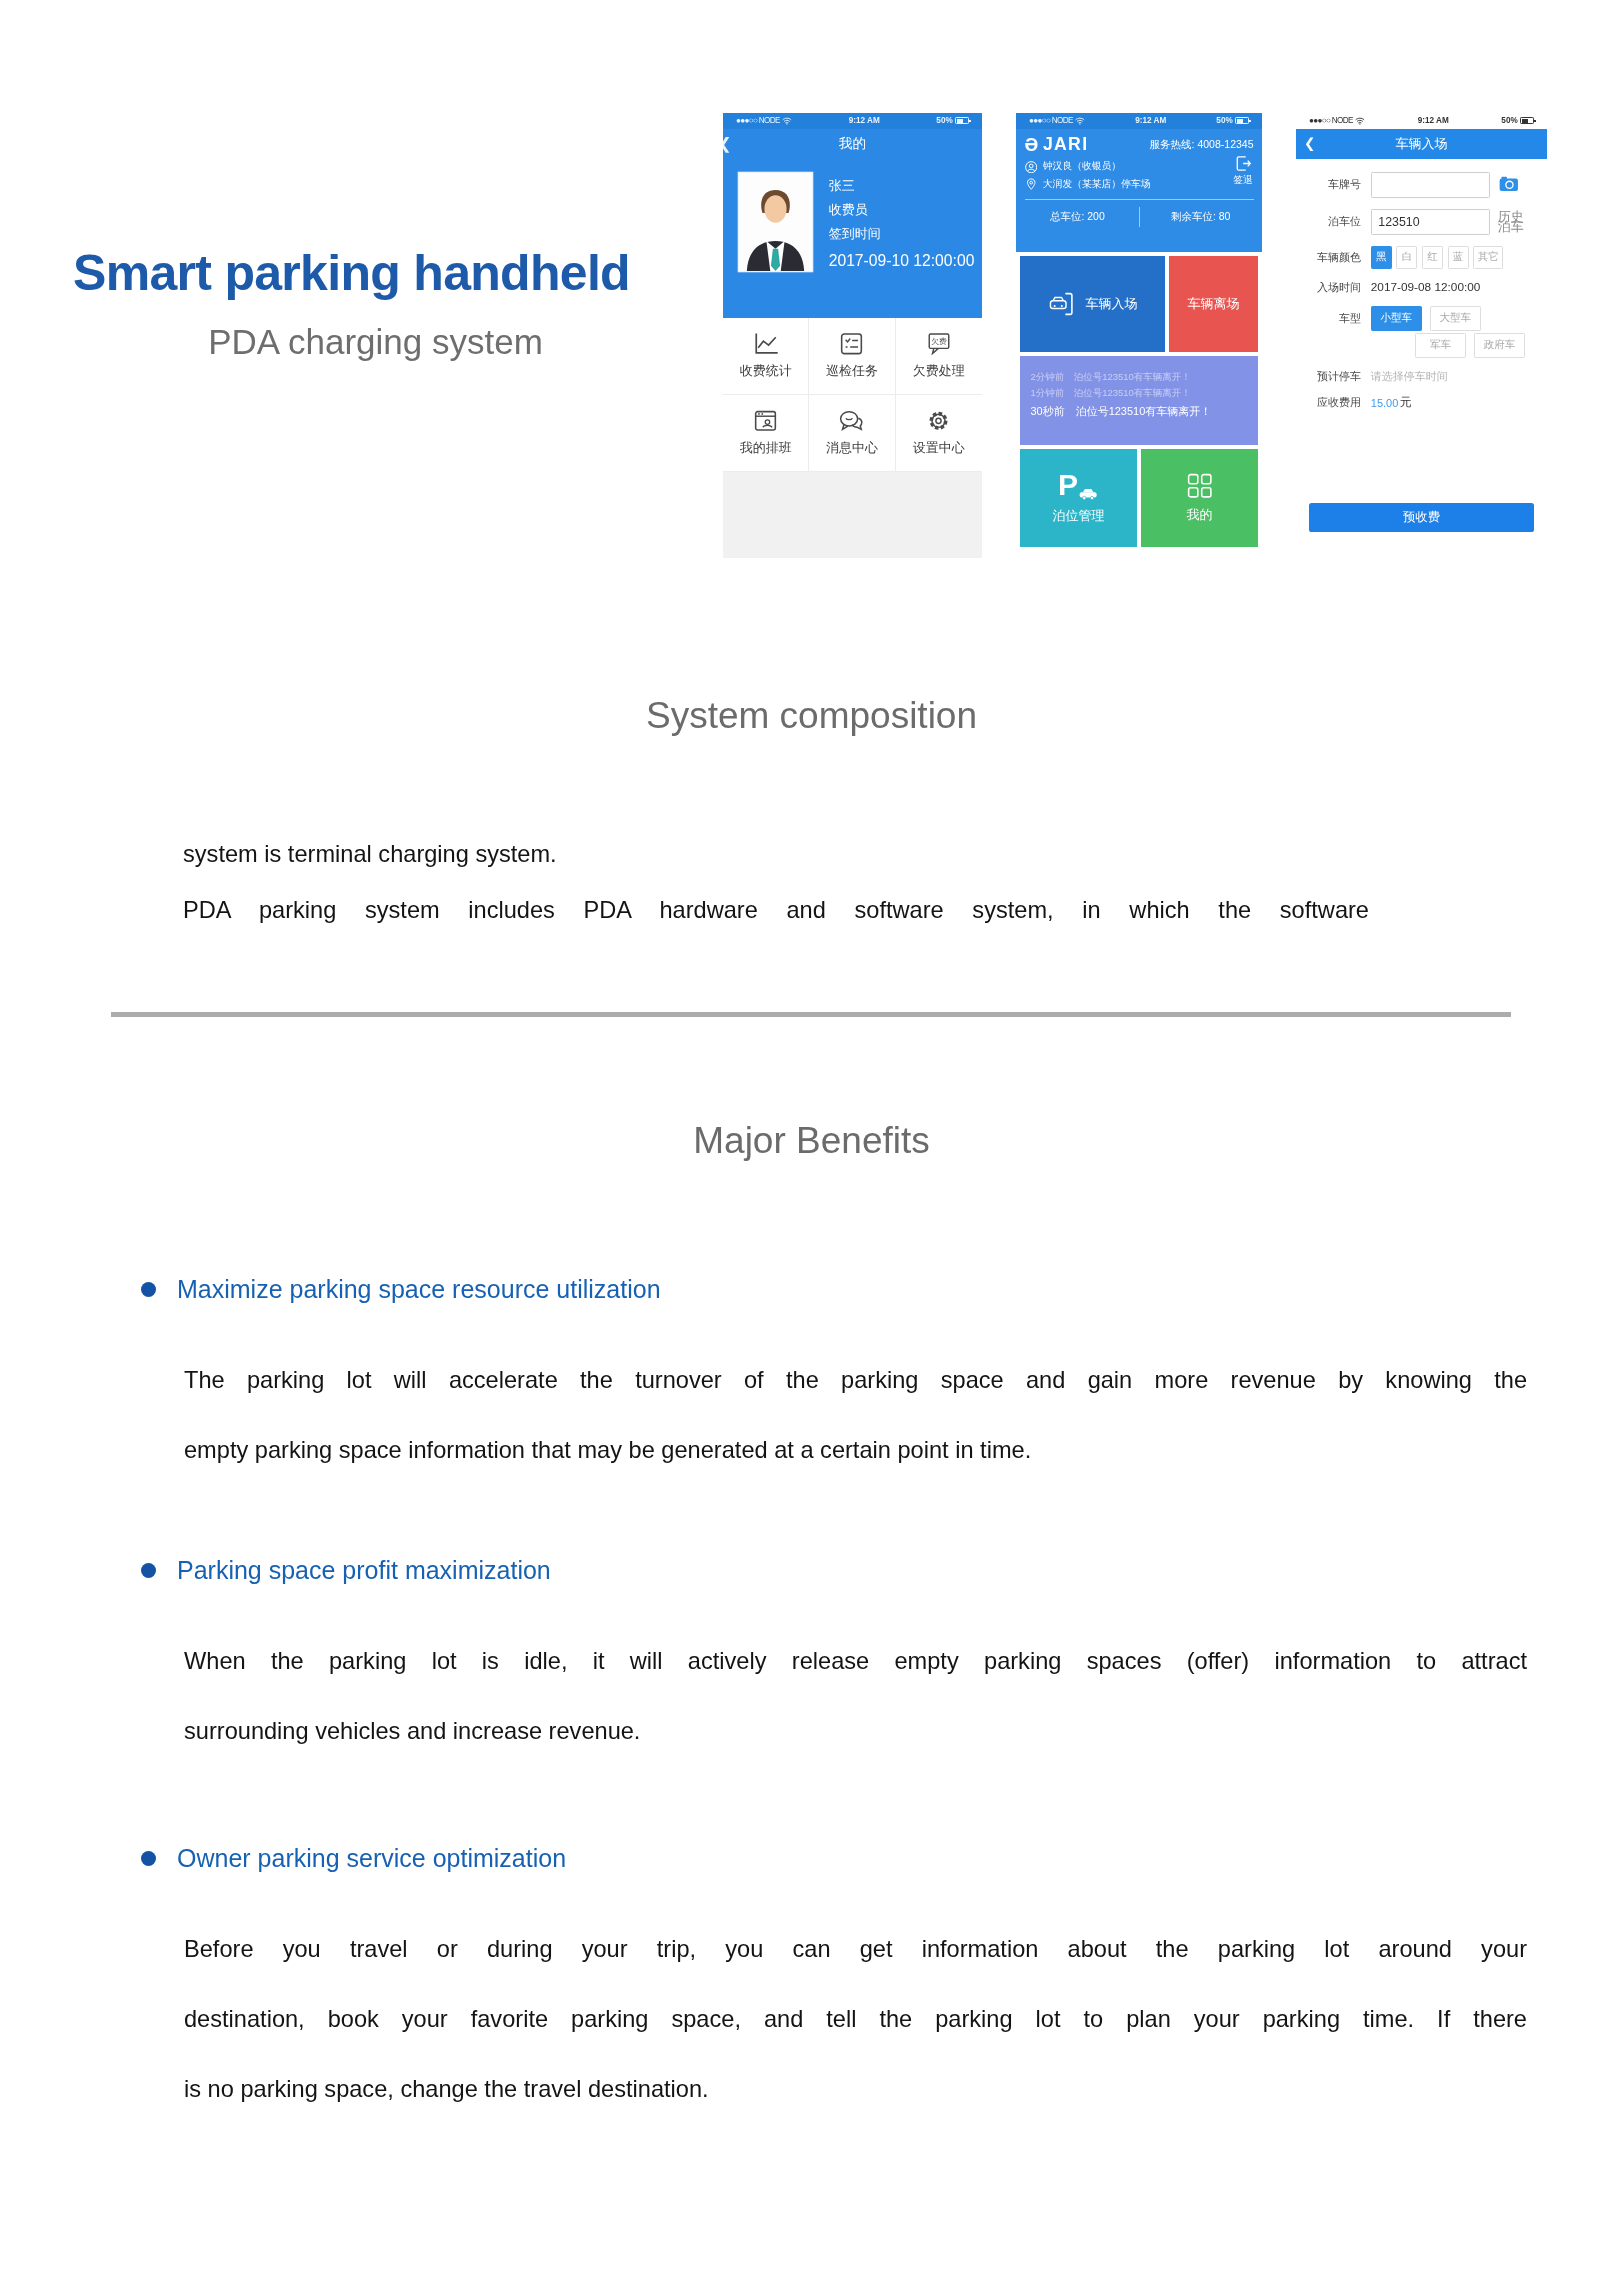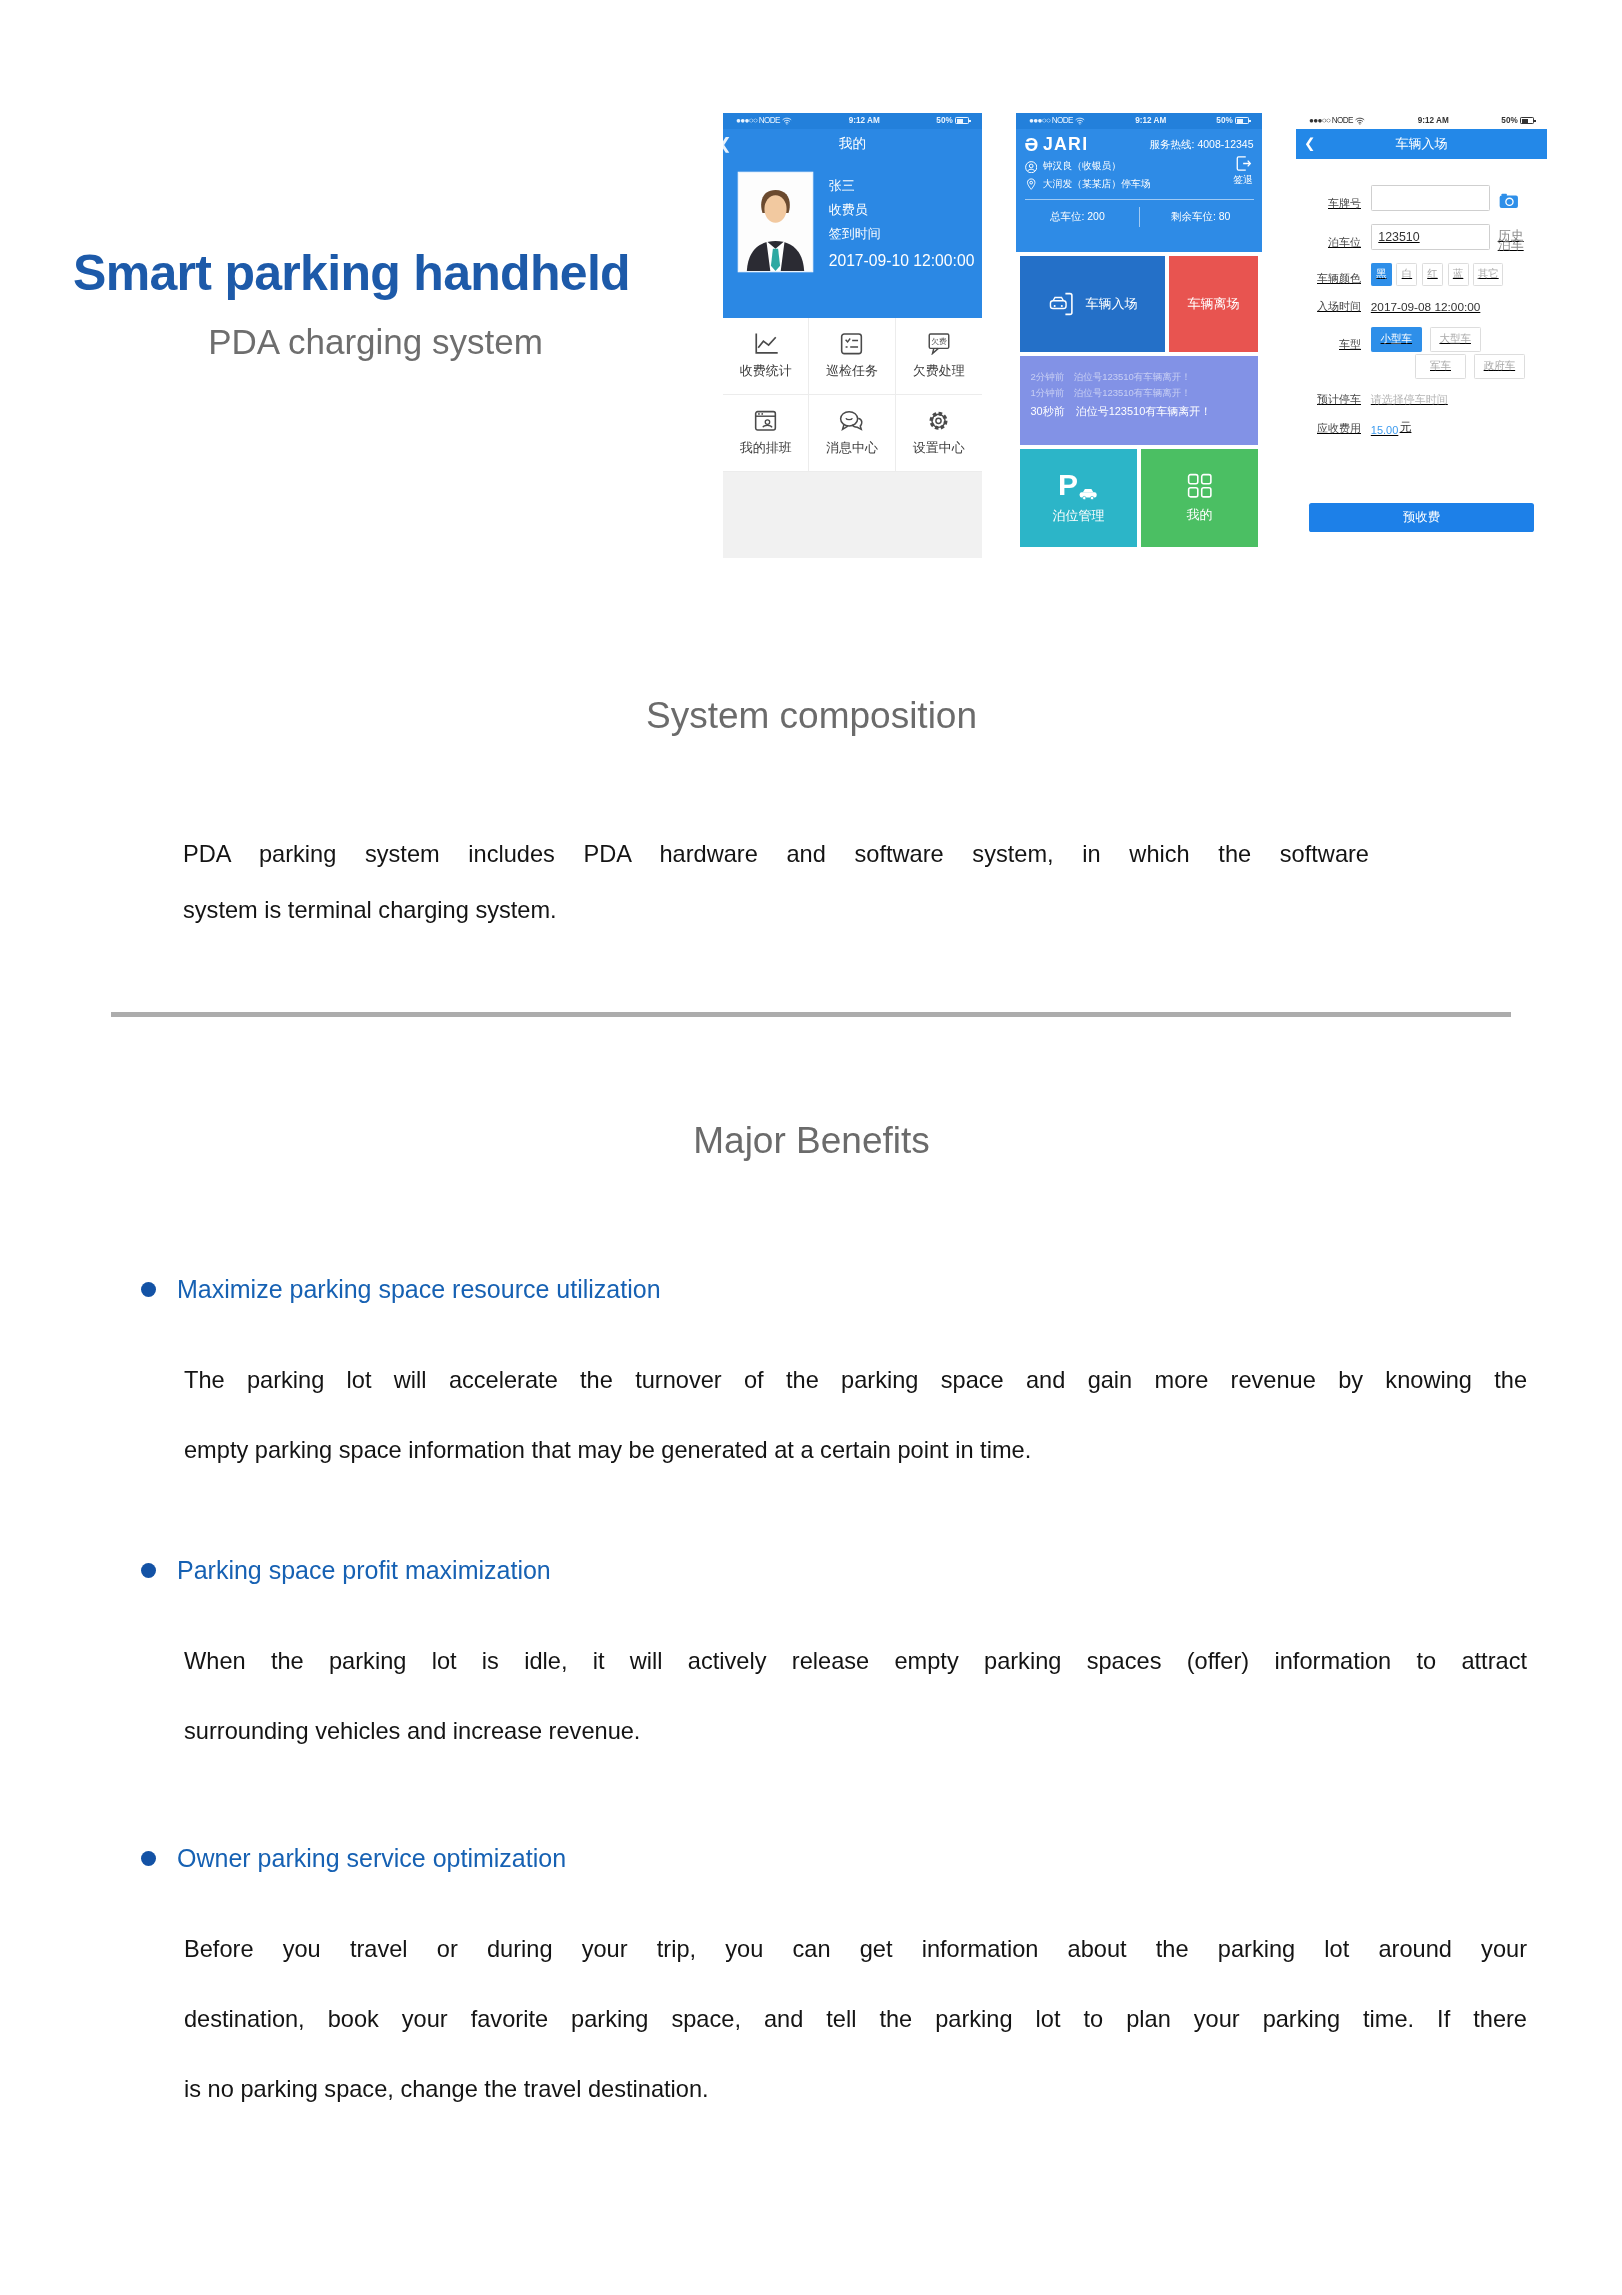--- a/index.html
+++ b/index.html
@@ -86,21 +86,21 @@
   .notice.bright { color:#fff; font-size:11px; line-height:19.6px; }
   .tile-col { flex-direction:column; gap:6.5px; }
   .tile-berth { background:#2CB5C8; flex:1; height:98px; }
   .tile-mine  { background:#4BBF63; flex:1; height:98px; }
   .pcar { display:flex; align-items:flex-end; gap:1.3px; font-size:30px; font-weight:700; line-height:1; }
 
   
   .p3-nav { position:relative; height:30px; background:#2388E8; color:#fff; display:flex; align-items:center; justify-content:center; font-size:13px; }
   .p3-back { position:absolute; left:7.9px; top:5.9px; font-size:13.7px; font-weight:700; }
   .p3-form { padding-top:13px; }
-  .f-row { display:flex; align-items:flex-end; margin:13px 0 11px 0;text-decoration:underline; }
+  .f-row { display:flex; align-items:center; margin:0 0 11px 0; }
   .f-lbl { width:65px; text-align:right; margin-right:9.8px; font-size:11px; color:#4A4A4A; flex:none; }
   .f-input { width:119px; height:26px; border:0.7px solid #CFCFCF; border-radius:1.3px; background:#fff;
              font-size:12.4px; color:#333; display:flex; align-items:center; padding:0 6.5px; }
   .cam-btn { margin-left:9.2px; color:#2E8FE9; }
   .hist { margin-left:7.9px; font-size:13px; color:#8A8A8A; line-height:9.2px; }
   .chip { height:23px; border:0.7px solid #DDD; color:#A9A9A9; border-radius:1.3px; background:#fff;
           display:flex; align-items:center; justify-content:center; font-size:10.5px; margin-right:4.6px; }
   .chip.c { width:21px; } .chip.cw { width:30px; }
   .chip.t { width:51px; height:25px; margin-right:7.9px; }
   .chip.sel { background:#2E8FE9; border-color:#2E8FE9; color:#fff; }
@@ -390,22 +390,22 @@
         <span class="f-lbl">应收费用</span>
         <span class="fee-val">15.00</span>
         <span class="fee-unit">元</span>
       </div>
     </div>
     <div class="p3-submit">预收费</div>
   </div>
 
   <div class="sec-heading" id="comp-heading">System composition</div>
   <div class="paragraph" id="comp-paragraph">
+    <div class="jline jline-last">system is terminal charging system.</div>
     <div class="jline">PDA parking system includes PDA hardware and software system, in which the software</div>
-    <div class="jline jline-last">system is terminal charging system.</div>
   </div>
 
   <div class="divider"></div>
 
   <div class="sec-heading" id="benefits-heading">Major Benefits</div>
 
   <div class="benefit" id="benefit-0">
     <div class="benefit-head">
       <span class="benefit-dot"></span>
       <span class="benefit-title">Maximize parking space resource utilization</span>

